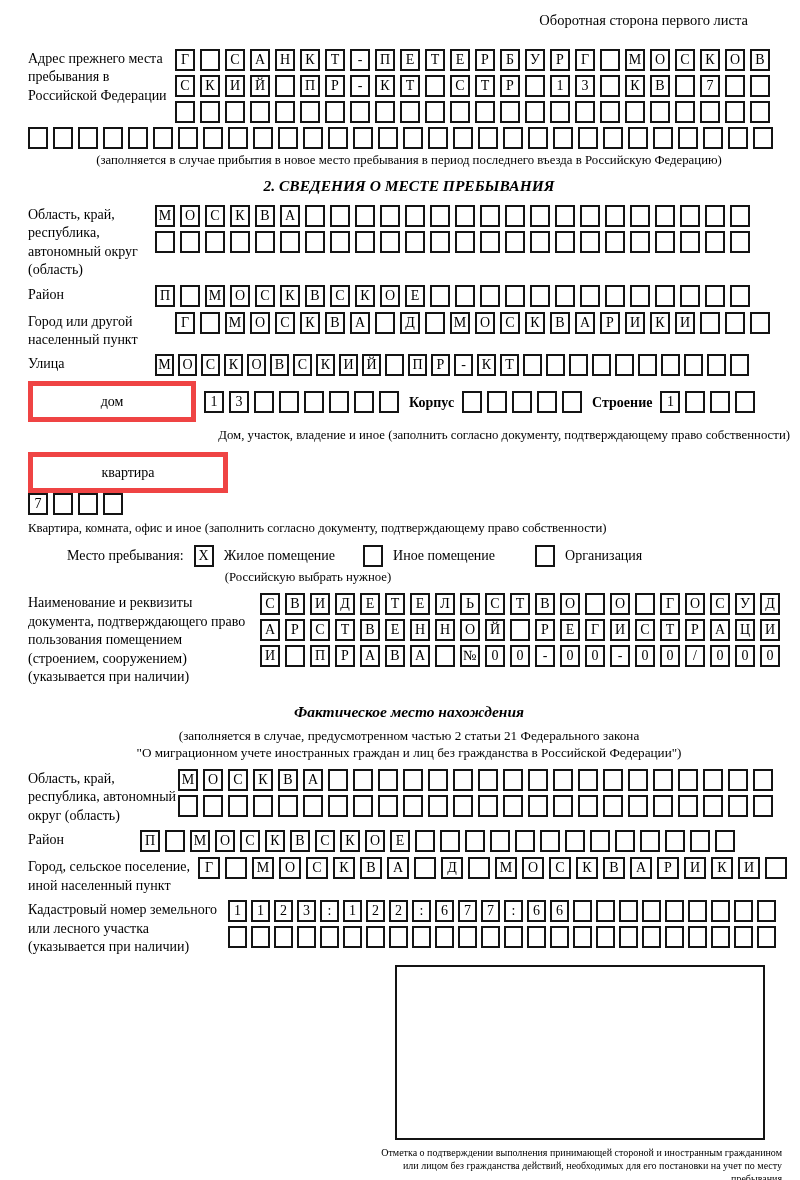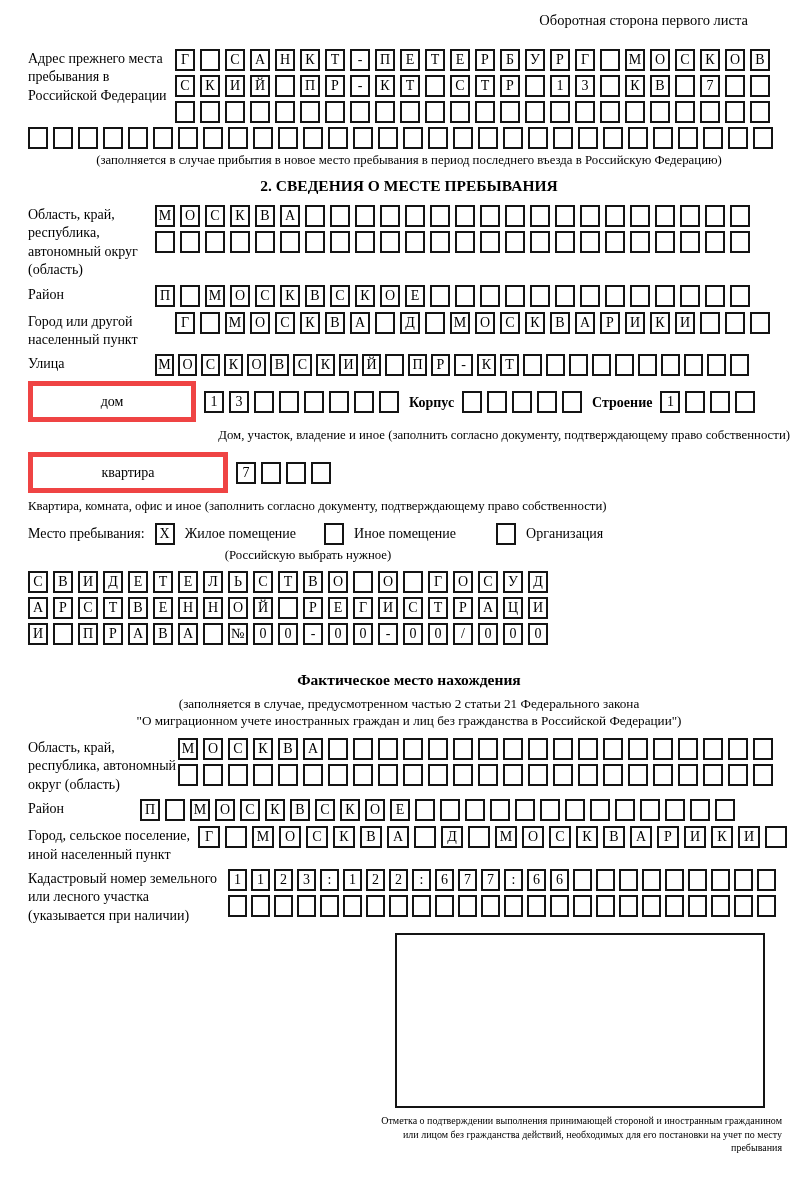--- a/index.html
+++ b/index.html
@@ -15,27 +15,27 @@
   .rows { display:flex; flex-direction:column; gap:4px; }
   .cells { display:flex; gap:5px; }
   .cell {
     width:20px; height:22px; flex:none;
     border:2px solid #141414; display:flex; align-items:center; justify-content:center;
     font-size:14px; background:#fff;
   }
   .cells.tight { gap:4px; } .cells.tight .cell { width:19px; }
   .cells.wide .cell { width:22px; }
   .cap { text-align:center; font-size:12.8px; line-height:1.3; margin:3px 0 8px; }
-  .heading { text-align:center; font-weight:bold; font-size:15.5px; margin:4px 0 10px; }
+  .heading { text-align:center; font-weight:bold; font-size:15.5px; margin:4px 0 10px;font-style:italic; }
   .bigbox {
     border:5px solid #ef4444; height:41px; display:flex; align-items:center; justify-content:center;
     font-size:14px; flex:none; margin-right:8px;
   }
   .inline-label { font-size:14px; padding:3px 8px 0 10px; flex:none;font-weight:bold; }
-  .chk-row { display:flex; align-items:center; font-size:14px; margin-bottom:2px; }
+  .chk-row { display:flex; align-items:center; font-size:14px; margin-bottom:2px;margin-left:39px; }
   .chk-row .cells { margin:0 10px; }
   .stamp-wrap { width:404px; margin-left:auto; margin-right:8px; margin-top:8px; }
   .stamp-box { width:370px; height:175px; border:2px solid #141414; margin:0 auto 6px auto; }
   .stamp-cap { font-size:10px; text-align:right; line-height:1.33; }
   .mb0 { margin-bottom:0; }
 </style>
 </head>
 <body>
 
 <div class="note-right">Оборотная сторона первого листа</div>
@@ -332,21 +332,21 @@
   <div class="inline-label">Строение</div>
   <div class="cells">
       <div class="cell">1</div>
       <div class="cell"></div>
       <div class="cell"></div>
       <div class="cell"></div>
     </div>
 </div>
 <div class="cap" style="text-align:right; margin-top:0;">Дом, участок, владение и иное (заполнить согласно документу, подтверждающему право собственности)</div>
 
-<div class="frow" style="align-items:center;">
+<div class="frow" style="flex-direction:column;">
   <div class="bigbox" style="width:200px;">квартира</div>
   <div class="cells">
       <div class="cell">7</div>
       <div class="cell"></div>
       <div class="cell"></div>
       <div class="cell"></div>
     </div>
 </div>
 <div class="cap" style="text-align:left; margin-top:0;">Квартира, комната, офис и иное (заполнить согласно документу, подтверждающему право собственности)</div>
 
@@ -361,20 +361,21 @@
     </div>
   <span>Иное помещение</span>
   <div class="cells" style="margin-left:40px;">
       <div class="cell"></div>
     </div>
   <span>Организация</span>
 </div>
 <div class="cap" style="width:560px; margin:0 0 8px 0;">(Российскую выбрать нужное)</div>
 
 <div class="frow">
+  <div class="flabel" style="width:232px; padding-right:10px;">Наименование и реквизиты документа, подтверждающего право пользования помещением (строением, сооружением) (указывается при наличии)</div>
   <div class="rows">
     <div class="cells">
         <div class="cell">С</div>
         <div class="cell">В</div>
         <div class="cell">И</div>
         <div class="cell">Д</div>
         <div class="cell">Е</div>
         <div class="cell">Т</div>
         <div class="cell">Е</div>
         <div class="cell">Л</div>
@@ -434,21 +435,21 @@
         <div class="cell">0</div>
         <div class="cell">0</div>
         <div class="cell">/</div>
         <div class="cell">0</div>
         <div class="cell">0</div>
         <div class="cell">0</div>
       </div>
   </div>
 </div>
 
-<div class="heading" style="margin-top:26px; margin-bottom:6px;">Фактическое место нахождения</div>
+<div class="heading" style="margin-top:16px; margin-bottom:6px;">Фактическое место нахождения</div>
 <div class="cap mb0" style="font-size:13.2px;">(заполняется в случае, предусмотренном частью 2 статьи 21 Федерального закона</div>
 <div class="cap" style="font-size:13.2px; margin-top:0;">"О миграционном учете иностранных граждан и лиц без гражданства в Российской Федерации")</div>
 
 <div class="frow">
   <div class="flabel" style="width:150px;">Область, край, республика, автономный округ (область)</div>
   <div class="rows">
     <div class="cells">
         <div class="cell">М</div>
         <div class="cell">О</div>
         <div class="cell">С</div>

